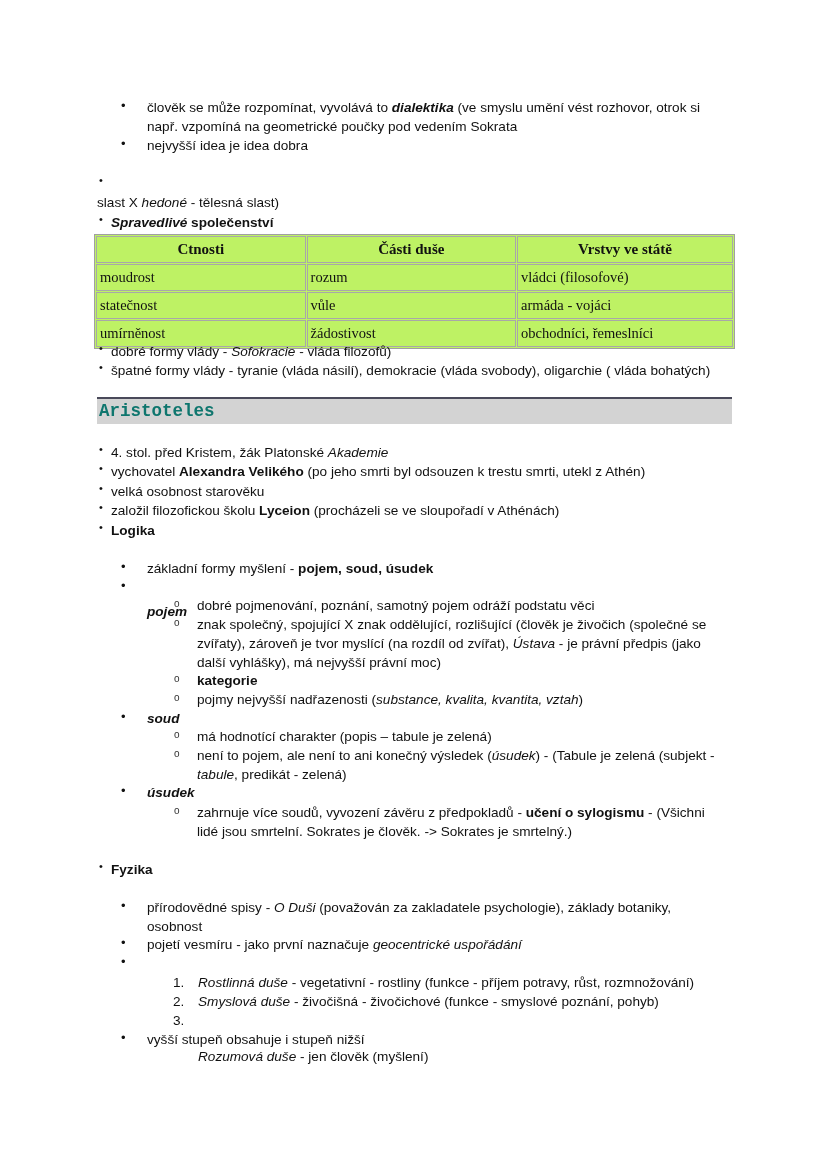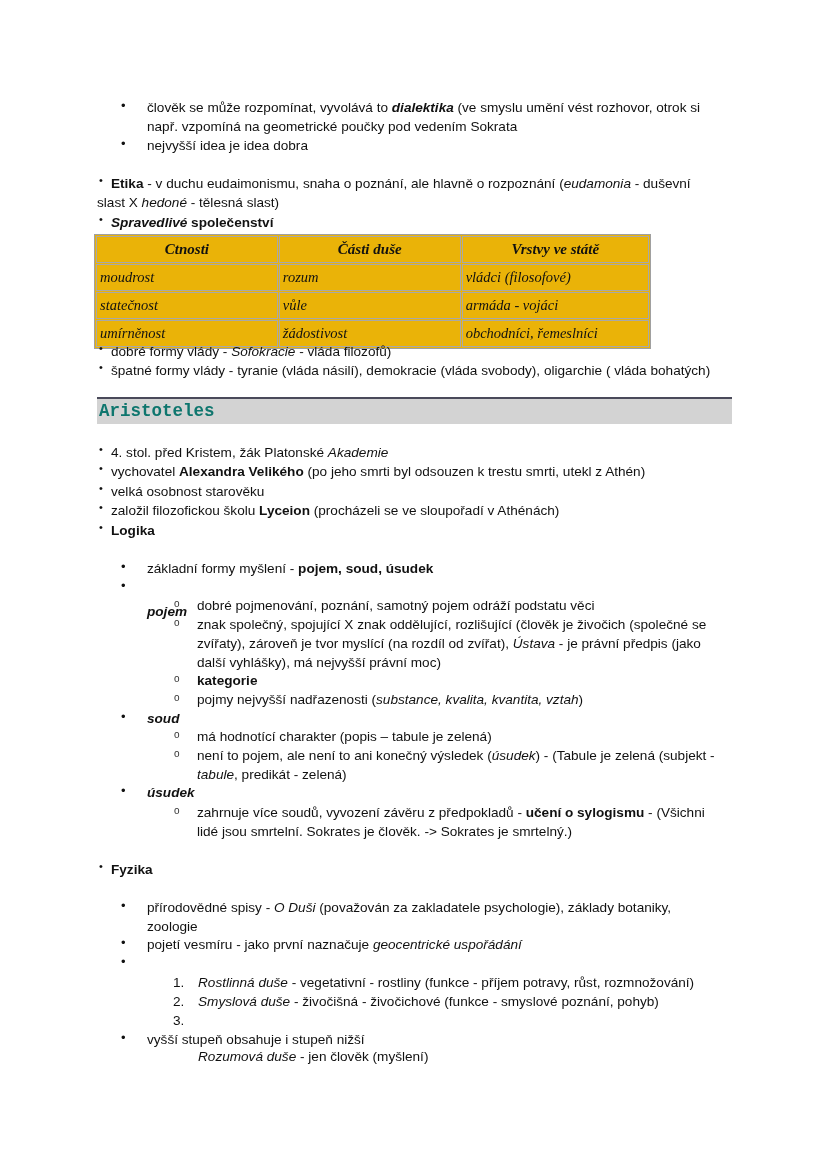--- a/index.html
+++ b/index.html
@@ -10,24 +10,24 @@
   .page { position: absolute; left: 0; top: 0; width: 828px; height: 1171px; }
   .line { position: absolute; white-space: nowrap; line-height: 19px; }
   .b { font-weight: bold; }
   .i { font-style: italic; }
   .bullet-lg { position: absolute; font-size: 13px; }
   .bullet-sm { position: absolute; font-size: 11px; }
   .circ { position: absolute; font-size: 10px; color: #333; }
   .num { position: absolute; }
 
   table.virtues {
-    position: absolute; left: 94px; top: 234px; width: 557px;
+    position: absolute; left: 94px; top: 234px; width: 641px;
     border-collapse: separate; border-spacing: 1px;
-    border: 1px solid #a0a0a0; background: #eab308;
-    font-family: "Liberation Serif", serif; font-size: 14.5px; font-style: italic;
+    border: 1px solid #a0a0a0; background: #bef264;
+    font-family: "Liberation Serif", serif; font-size: 14.5px;
   }
   table.virtues th, table.virtues td {
     border: 1px solid #a8a8a8; padding: 2px 3px; height: 21px; vertical-align: middle;
   }
   table.virtues th { font-weight: bold; text-align: center; font-size: 15px; }
   table.virtues td { text-align: left; }
 
   .section-heading {
     position: absolute; left: 97px; top: 397px; width: 635px; height: 25px;
     background: #d3d3d3; border-top: 2px solid #4a4a5a;
@@ -44,23 +44,20 @@
   <span class="bullet-lg" style="left:121px;top:98px;">•</span>
   <div class="line" style="left:147px;top:98px;">
     <span>člověk se může rozpomínat, vyvolává to </span><span class="b i">dialektika</span><span> (ve smyslu umění vést rozhovor, otrok si</span>
   </div>
   <div class="line" style="left:147px;top:117px;">např. vzpomíná na geometrické poučky pod vedením Sokrata</div>
 
   <span class="bullet-lg" style="left:121px;top:136px;">•</span>
   <div class="line" style="left:147px;top:136px;">nejvyšší idea je idea dobra</div>
 
   <span class="bullet-sm" style="left:99px;top:174px;">•</span>
-  <div class="line" style="left:111px;top:174px;">
-    <span class="b">Etika</span><span> - v duchu eudaimonismu, snaha o poznání, ale hlavně o rozpoznání (</span><span class="i">eudamonia</span><span> - duševní</span>
-  </div>
   <div class="line" style="left:97px;top:193px;">
     <span>slast X </span><span class="i">hedoné</span><span> - tělesná slast)</span>
   </div>
 
   <span class="bullet-sm" style="left:99px;top:213px;">•</span>
   <div class="line" style="left:111px;top:213px;">
     <span class="b i">Spravedlivé</span><span class="b"> společenství</span>
   </div>
 
   <table class="virtues">
@@ -166,21 +163,21 @@
   </div>
   <div class="line" style="left:197px;top:822px;">lidé jsou smrtelní. Sokrates je člověk. -&gt; Sokrates je smrtelný.)</div>
 
   <span class="bullet-sm" style="left:99px;top:860px;">•</span>
   <div class="line b" style="left:111px;top:860px;">Fyzika</div>
 
   <span class="bullet-lg" style="left:121px;top:898px;">•</span>
   <div class="line" style="left:147px;top:898px;">
     <span>přírodovědné spisy - </span><span class="i">O Duši</span><span> (považován za zakladatele psychologie), základy botaniky,</span>
   </div>
-  <div class="line" style="left:147px;top:917px;">zoologie</div>
+  <div class="line" style="left:147px;top:917px;">osobnost</div>
 
   <span class="bullet-lg" style="left:121px;top:935px;">•</span>
   <div class="line" style="left:147px;top:935px;">
     <span>pojetí vesmíru - jako první naznačuje </span><span class="i">geocentrické uspořádání</span>
   </div>
 
   <span class="bullet-lg" style="left:121px;top:954px;">•</span>
 
   <span class="num" style="left:173px;top:973px;line-height:19px;">1.</span>
   <div class="line" style="left:198px;top:973px;">

